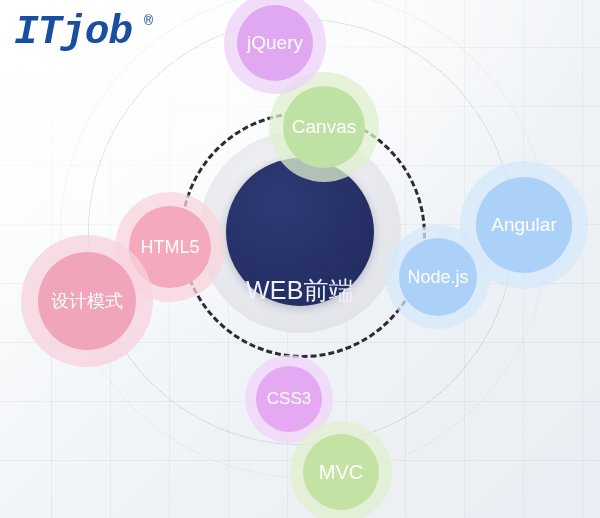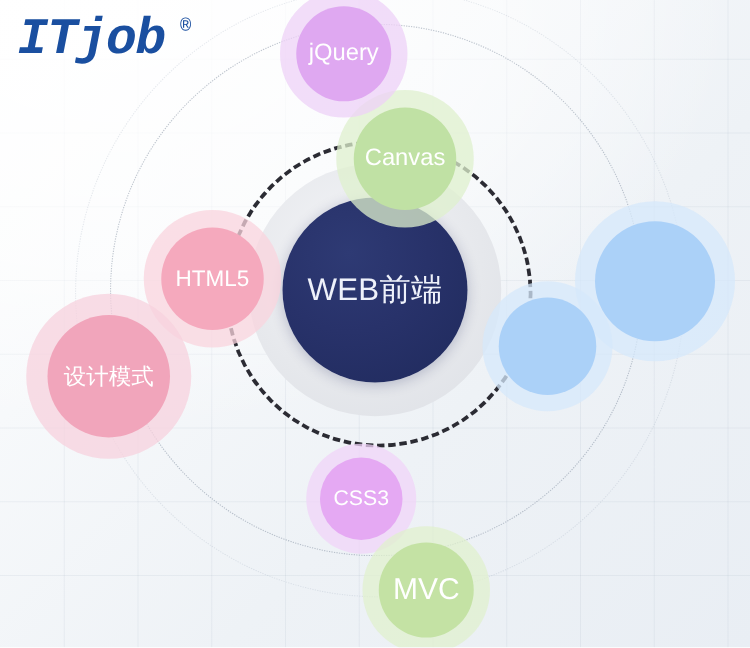--- a/index.html
+++ b/index.html
@@ -78,21 +78,21 @@
   
   #center-bubble {
     position: absolute;
     left: 226px; top: 158px;
     width: 148px; height: 148px;
     border-radius: 50%;
     background: radial-gradient(circle at 36% 30%, #2e3a74 0%, #28326a 45%, #1f2a5c 100%);
     display: flex;
     flex-direction: column;
     align-items: center;
-    justify-content: center;
+    justify-content: flex-end;
     color: #eef1fa;
     box-shadow: 0 2px 10px rgba(30,40,90,0.25);
   }
   #center-bubble .cl {
     font-size: 25px;
     line-height: 1.28;
     letter-spacing: 0.2px;
     white-space: nowrap;
     font-weight: 400;
   }
@@ -114,24 +114,24 @@
     border-radius: 50%;
     z-index: -1;
   }
   .node .lbl { position: relative; z-index: 2; }
 
   
   #node-jquery   { left: 237px; top:   5px; width: 76px; height: 76px; font-size: 19px; }
   #node-canvas   { left: 283px; top:  86px; width: 82px; height: 82px; font-size: 19px; }
   #node-angular  { left: 476px; top: 177px; width: 96px; height: 96px; font-size: 19px; }
   #node-nodejs   { left: 399px; top: 238px; width: 78px; height: 78px; font-size: 18px; }
-  #node-html5    { left: 129px; top: 182px; width: 82px; height: 82px; font-size: 18px; }
+  #node-html5    { left: 129px; top: 206px; width: 82px; height: 82px; font-size: 18px; }
   #node-pattern  { left:  38px; top: 252px; width: 98px; height: 98px; font-size: 18px; }
   #node-css3     { left: 256px; top: 366px; width: 66px; height: 66px; font-size: 17px; align-items: center; }
-  #node-mvc      { left: 303px; top: 434px; width: 76px; height: 76px; font-size: 24px; }
+  #node-mvc      { left: 303px; top: 434px; width: 76px; height: 76px; font-size: 20px; }
 
   
   #logo {
     position: absolute;
     left: 14px; top: 12px;
     z-index: 6;
     pointer-events: none;
   }
   #logo-wordmark {
     position: relative;
@@ -184,24 +184,26 @@
     <span class="lbl">Canvas</span>
   </div>
 
   <div class="node" id="node-jquery" style="background: rgb(179, 46, 224);">
     <span class="halo" style="left: -13px; top: -13px; width: 102px; height: 102px; background: rgb(238, 210, 247); opacity: 0.75;"></span>
     <span class="lbl">jQuery</span>
   </div>
 
   <div class="node" id="node-angular" style="background: rgb(47, 139, 240);">
     <span class="halo" style="left: -16px; top: -16px; width: 128px; height: 128px; background: rgb(214, 232, 251); opacity: 0.75;"></span>
+    <span class="lbl">Angular</span>
   </div>
 
   <div class="node" id="node-nodejs" style="background: rgb(47, 139, 240);">
     <span class="halo" style="left: -13px; top: -13px; width: 104px; height: 104px; background: rgb(214, 232, 251); opacity: 0.75;"></span>
+    <span class="lbl">Node.js</span>
   </div>
 
   <div class="node" id="node-html5" style="background: rgb(232, 40, 94);">
     <span class="halo" style="left: -14px; top: -14px; width: 110px; height: 110px; background: rgb(249, 212, 222); opacity: 0.75;"></span>
     <span class="lbl">HTML5</span>
   </div>
 
   <div class="node" id="node-pattern" style="background: rgb(224, 34, 84);">
     <span class="halo" style="left: -17px; top: -17px; width: 132px; height: 132px; background: rgb(247, 210, 221); opacity: 0.75;"></span>
     <span class="lbl">设计模式</span>

